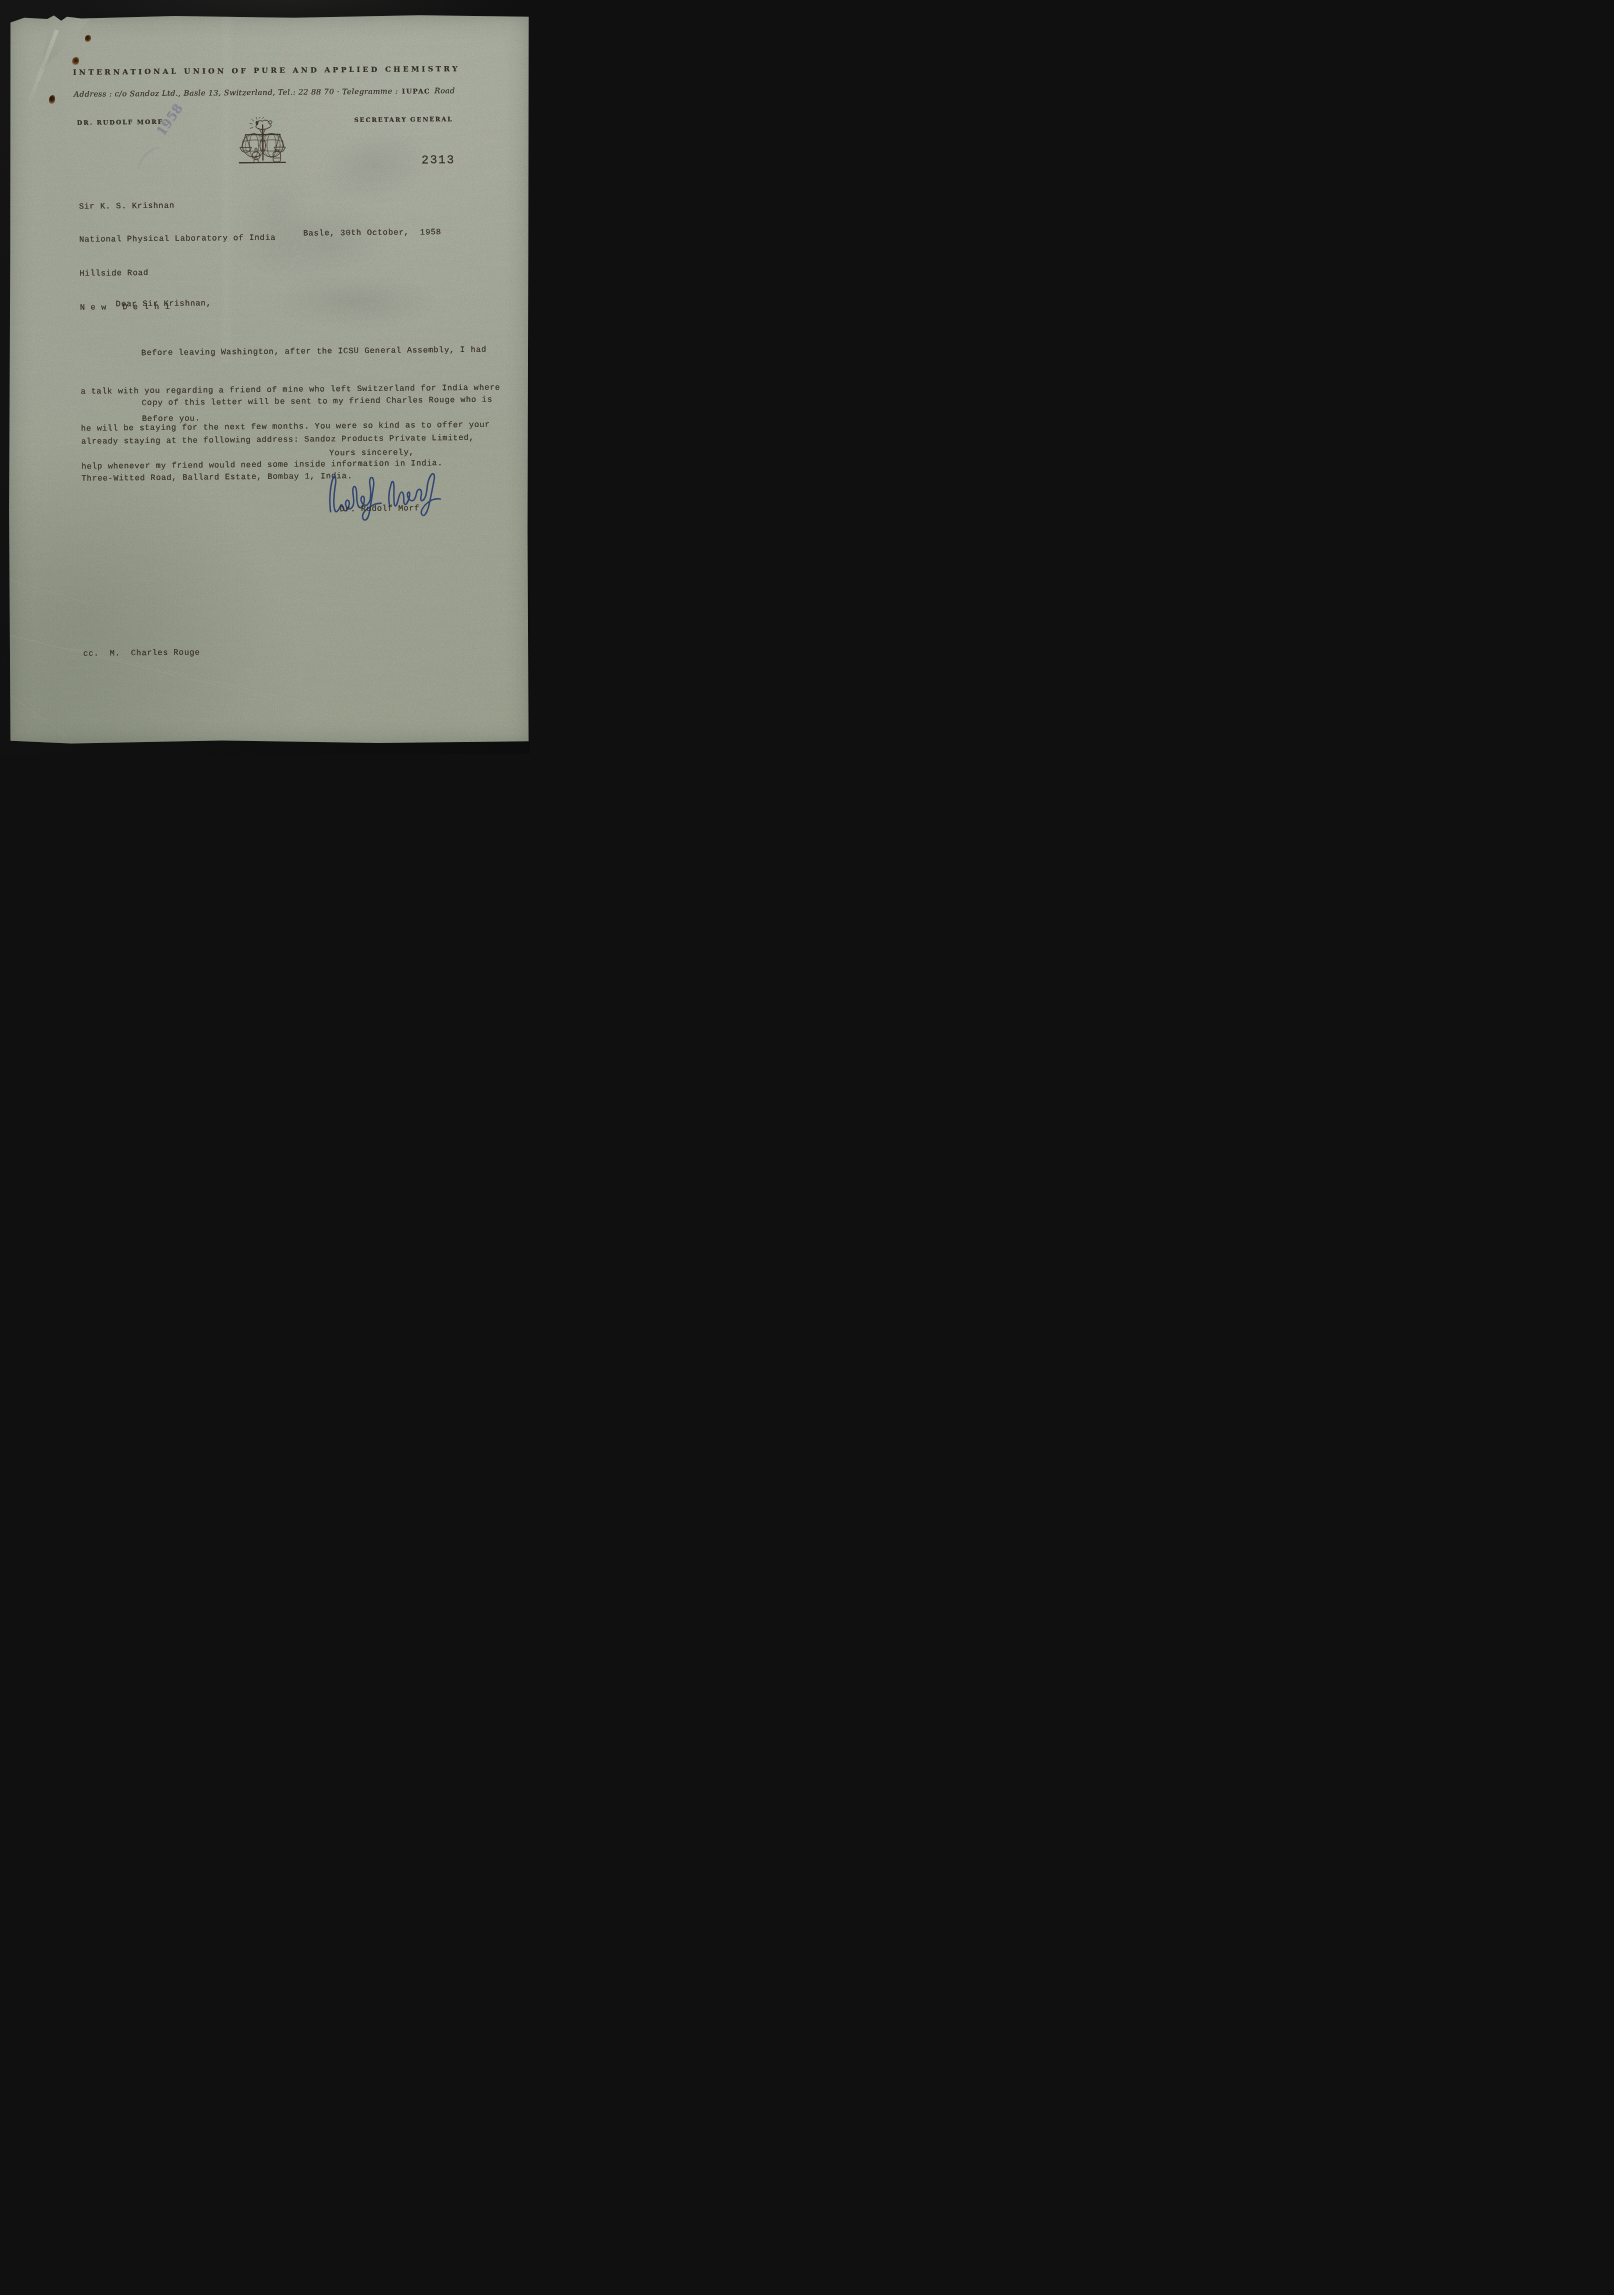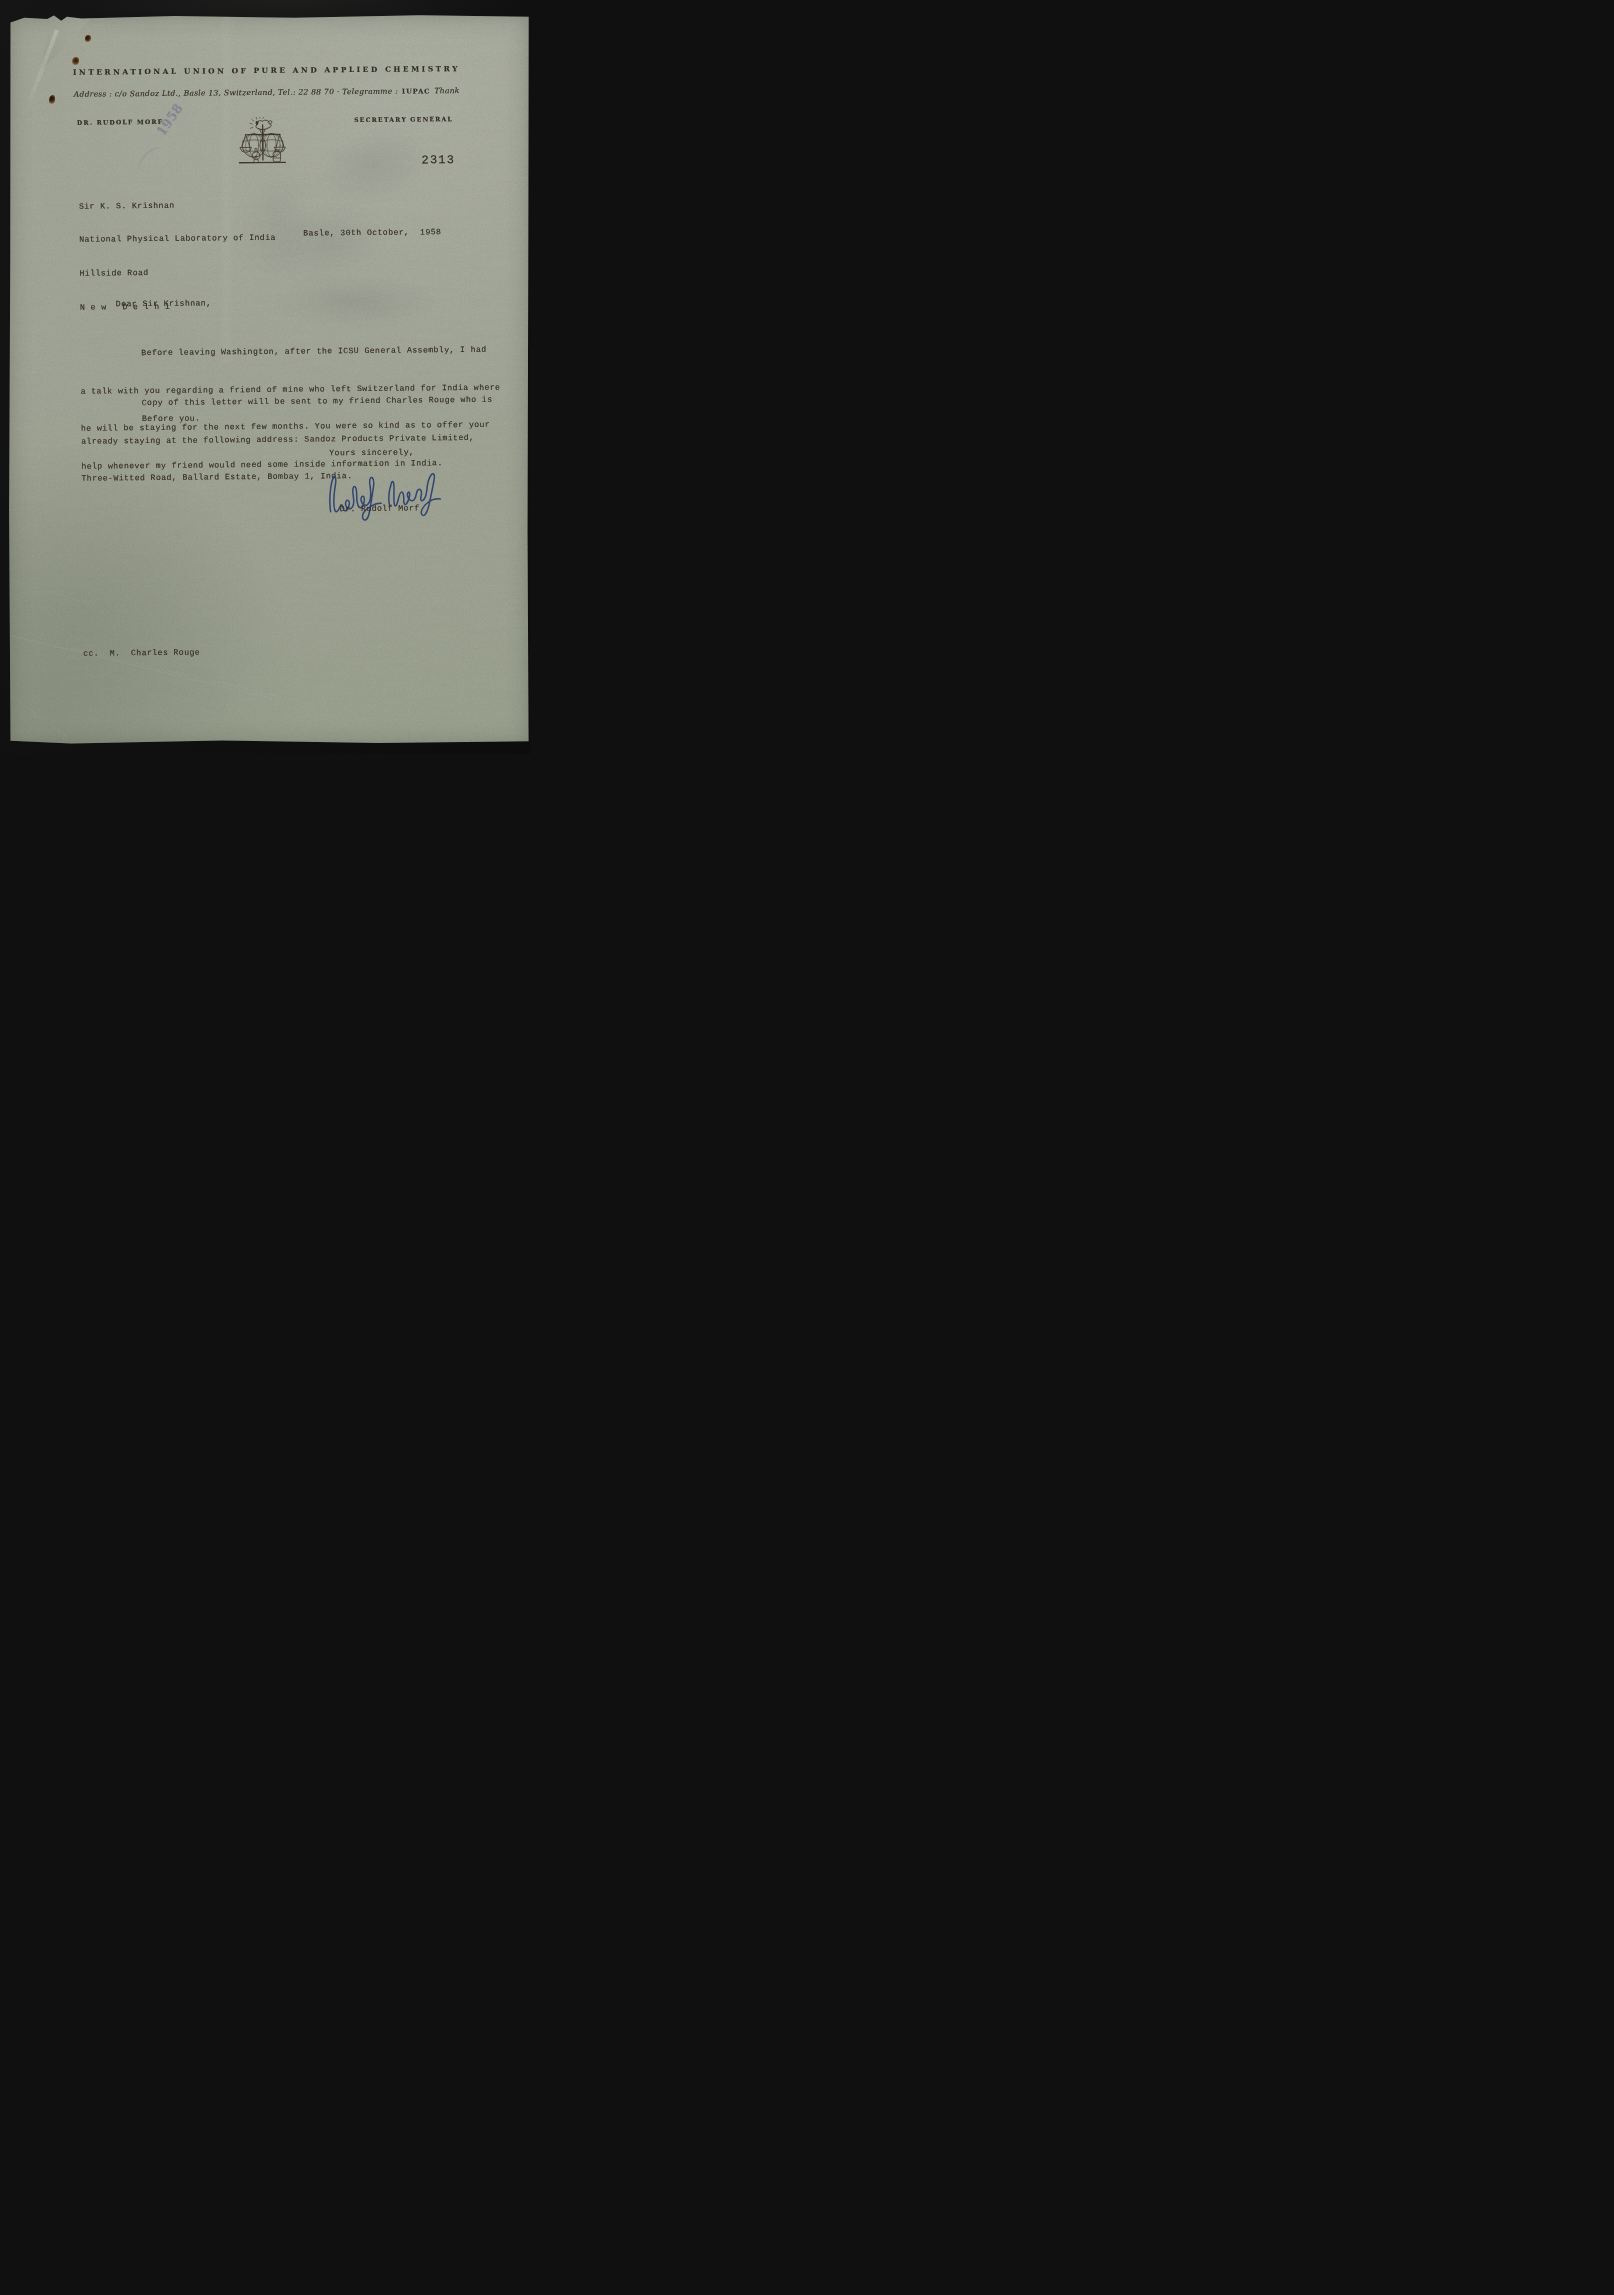--- a/index.html
+++ b/index.html
@@ -121,21 +121,21 @@
     <div class="abs ghost g4"></div>
     <div class="abs crease cA"></div>
     <div class="abs crease cB"></div>
     <div class="abs crease cC"></div>
     <div class="abs crease cD"></div>
 
     <div class="content">
 
       <div class="abs printed org-name">INTERNATIONAL UNION OF PURE AND APPLIED CHEMISTRY</div>
 
-      <div class="abs printed address-line"><span>Address : c/o Sandoz Ltd., Basle 13, Switzerland, Tel.: 22 88 70 · Telegramme :</span> <b>IUPAC</b> <span>Thank</span></div>
+      <div class="abs printed address-line"><span>Address : c/o Sandoz Ltd., Basle 13, Switzerland, Tel.: 22 88 70 · Telegramme :</span> <b>IUPAC</b> <span>Road</span></div>
 
       <div class="abs printed officer-left">DR. RUDOLF MORF</div>
       <div class="abs printed officer-right">SECRETARY GENERAL</div>
 
       <div class="abs emblem-box">
         <svg class="emblem-svg" viewBox="0 0 110 100" fill="none" stroke="#43392f" stroke-width="1.8" stroke-linecap="round">
 
           <circle cx="38" cy="58" r="24" opacity="0.85"></circle>
           <ellipse cx="38" cy="58" rx="9.5" ry="24" opacity="0.6"></ellipse>
           <ellipse cx="38" cy="58" rx="17.5" ry="24" opacity="0.45"></ellipse>

